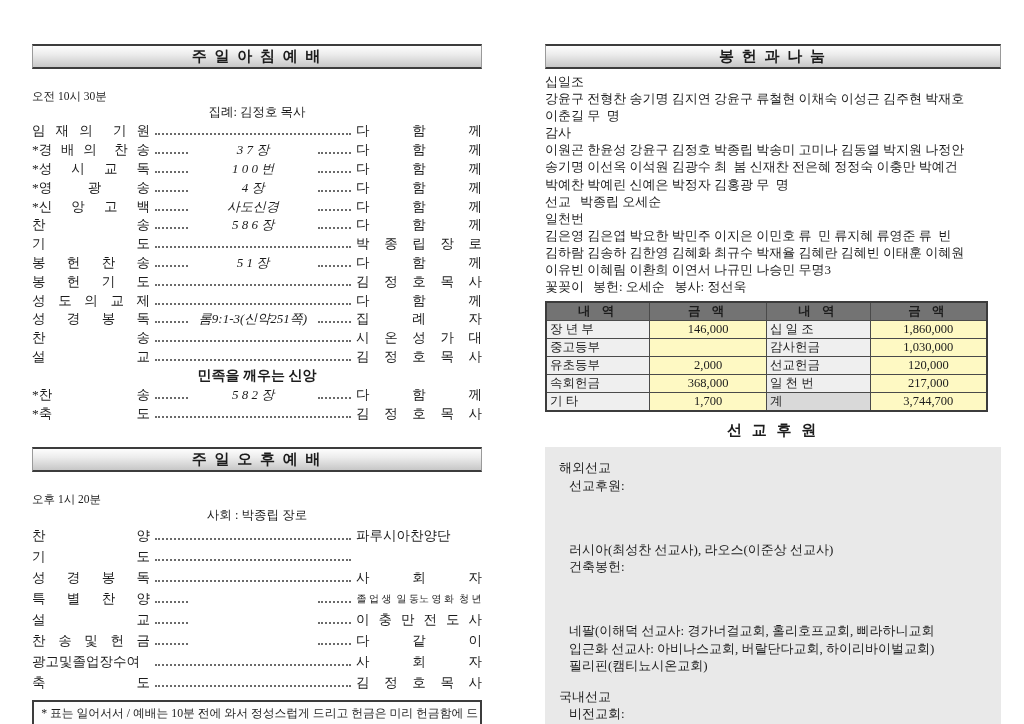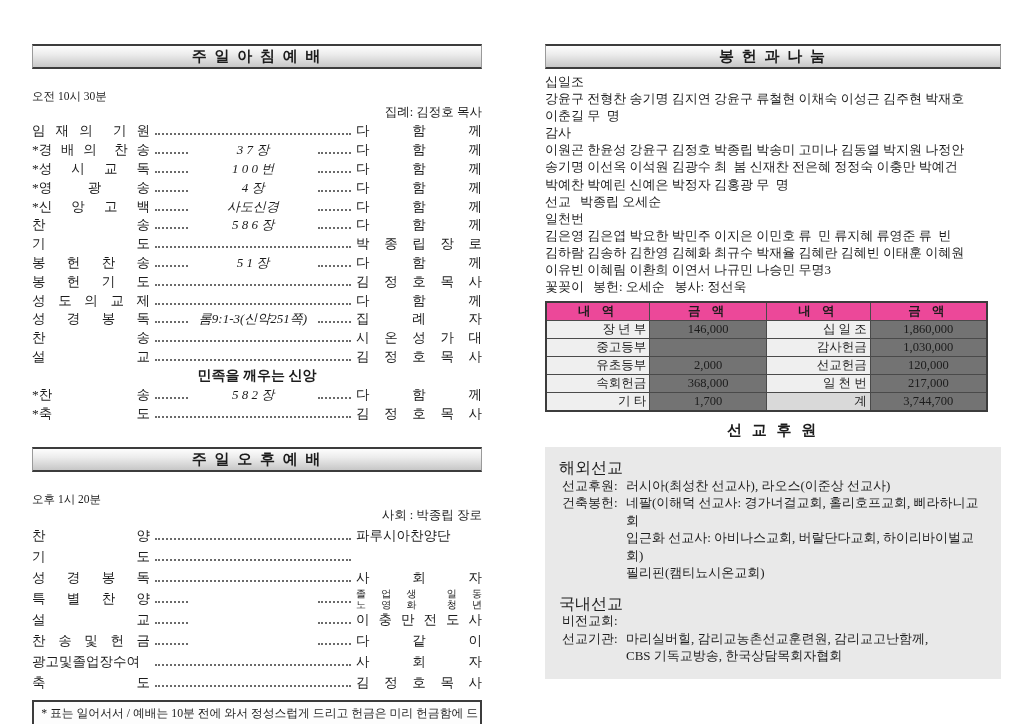--- a/index.html
+++ b/index.html
@@ -11,58 +11,58 @@
   .col-right { position:absolute; left:545px; top:44px; width:456px; }
 
   
   .bar { height:25px; display:flex; align-items:center; justify-content:center;
     background:linear-gradient(to bottom,#fdfdfd 0%,#ececec 40%,#c7c7c7 100%);
     border-top:2px solid #3c3c3c; border-bottom:2px solid #3c3c3c;
     border-left:1px solid #9a9a9a; border-right:1px solid #9a9a9a;
     font-weight:bold; font-size:15px; letter-spacing:2px; }
 
   .time-line { font-size:11.5px; margin-top:20px; }
-  .officiant { font-size:12.5px; text-align:right; margin-top:0px; height:16px; }
+  .officiant { font-size:12.5px; text-align:center; margin-top:0px; height:16px; }
 
   .rows { margin-top:2px; }
   .row { display:flex; align-items:center; height:18.8px; font-size:13.5px; }
   .afternoon .row { height:21px; }
   .lbl { width:118px; text-align-last:justify; white-space:pre-wrap;text-align:right; }
   .dots { flex:1; border-bottom:2px dotted #6a6a6a; height:2px; margin:0 5px; transform:translateY(3px); }
   .val { min-width:120px; text-align:center; font-size:13px; white-space:nowrap; padding:0 2px;font-style:italic; }
   .who { width:126px; text-align-last:justify; white-space:pre-wrap; }
-  .who.stack { display:flex; flex-direction:column; justify-content:center; }
+  .who.stack { display:flex; justify-content:center; }
   .who.stack span { font-size:10px; line-height:11px; text-align-last:justify; }
   .sermon-title { text-align:center; font-weight:bold; font-size:14px; height:19.5px; line-height:19.5px; }
 
   .note-box { margin-top:7px; border:2px solid #3c3c3c; background:#fdfdfd;
     font-size:11.8px; text-align:right; padding:4px 2px; }
 
   
   .give-lines { margin-top:4px; }
   .g-heading { font-weight:normal; font-size:13px; line-height:17.1px; }
   .g-line { font-size:13px; line-height:17.1px; white-space:pre-wrap; }
   .g-inline { display:flex; gap:9px; font-size:13px; line-height:17.1px; }
 
   .plain-title { text-align:center; font-weight:bold; font-size:15px; letter-spacing:3px; }
   .stats-title { margin-top:40px; }
 
   table.stats { width:443px; border-collapse:collapse; margin-top:6px; }
   table.stats th, table.stats td { border:1px solid #4a4a4a; font-size:12.5px; height:16px; padding:0 3px; }
-  table.stats th { background:#ec4899; font-weight:bold; letter-spacing:4px; }
-  table.stats td.l { background:#efefef; text-align:right; width:104px; }
-  table.stats td.v { background:#737373; text-align:center; width:117px; }
+  table.stats th { background:#737373; font-weight:bold; letter-spacing:4px; }
+  table.stats td.l { background:#efefef; text-align:left; width:104px; }
+  table.stats td.v { background:#fef9c3; text-align:center; width:117px; }
   table.stats td.total { background:#d9d9d9; }
   table.stats { border:2px solid #3c3c3c; }
 
   .mission-title { margin-top:9px; }
   .mission-box { margin-top:7px; background:#e9e9e9; padding:12px 12px 14px 14px; }
   .m-group + .m-group { margin-top:13px; }
-  .m-heading { font-size:16px; line-height:17.5px; font-weight:normal; }
-  .mi { display:flex; margin-left:3px; }
+  .m-heading { font-size:13px; line-height:17.5px; font-weight:normal; }
+  .mi { display:flex; margin-left:10px;flex-direction:column; }
   .mi-label { font-size:13px; line-height:17.5px; width:64px; flex:0 0 64px; }
   .mi-lines { font-size:13px; line-height:17.5px; }
   .mi-lines div { white-space:pre-wrap; }
 </style>
 </head>
 <body>
 
 <div class="page">
 
   <div class="col-left">

